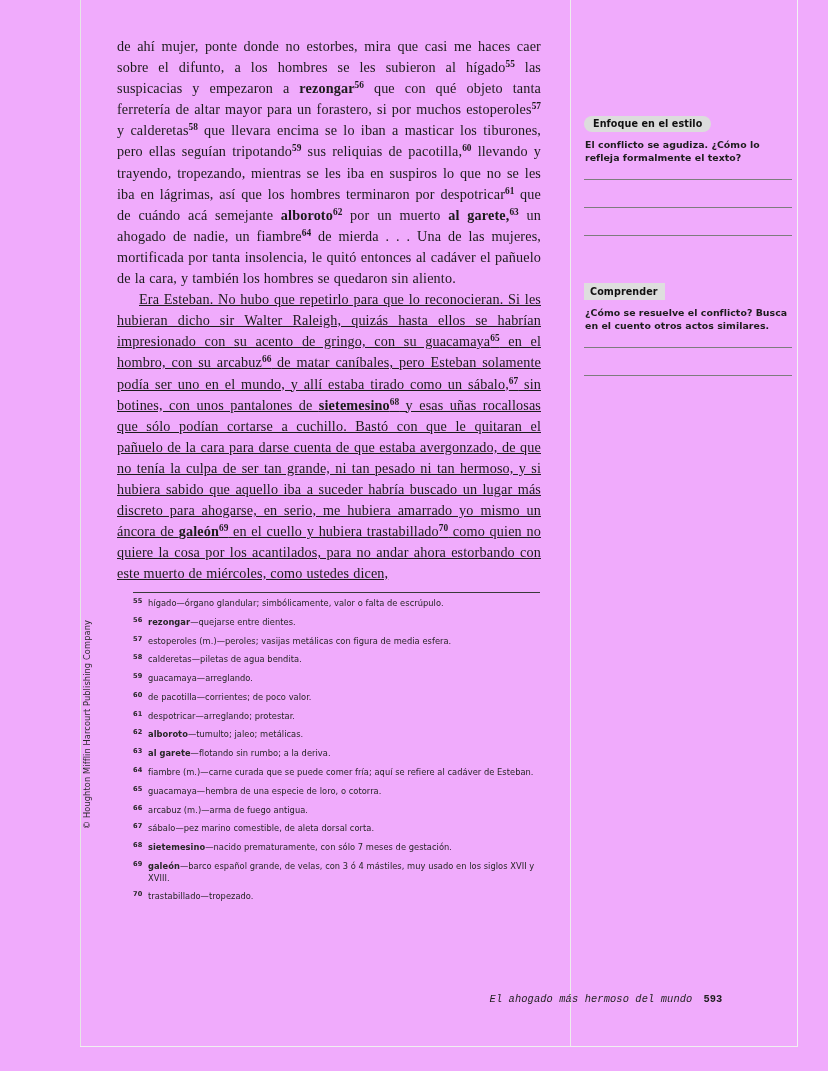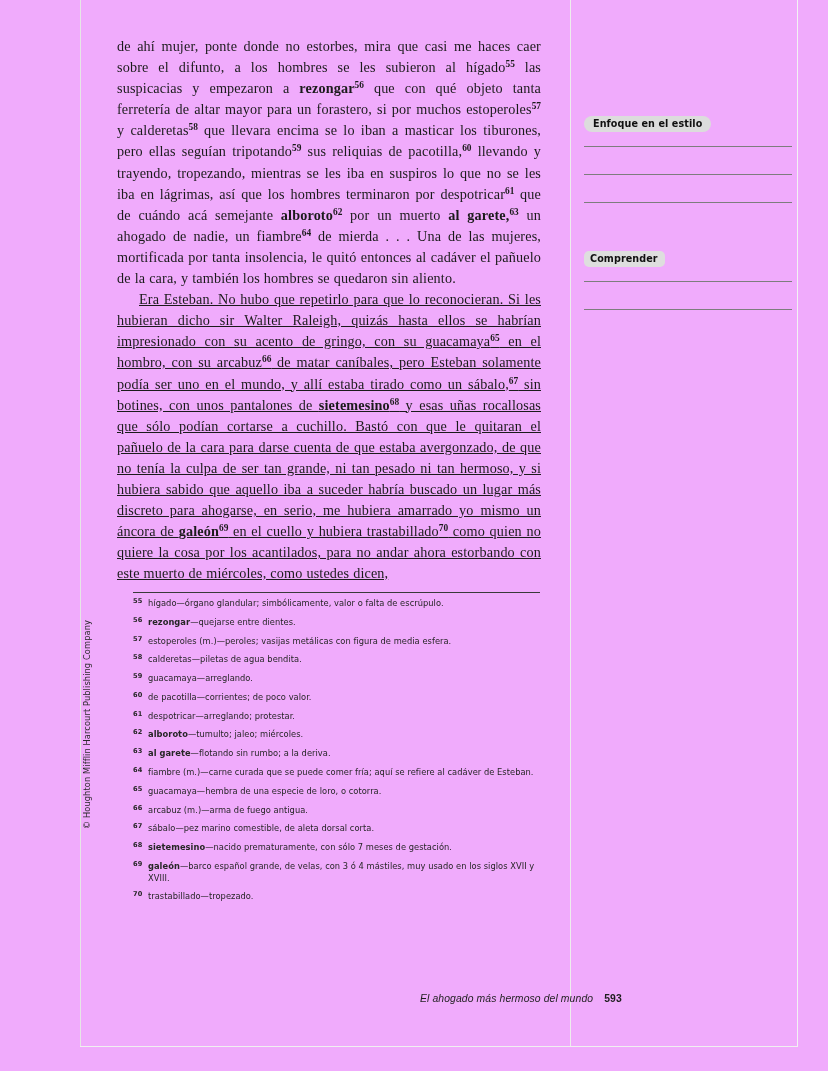--- a/index.html
+++ b/index.html
@@ -141,21 +141,21 @@
     display: inline-block;
     background: #dcdcdc;
     border-radius: 9px;
     padding: 2.5px 9px 3px 9px;
     font-size: 9.6px;
     font-weight: 700;
     color: #101010;
     letter-spacing: 0.01em;
   }
   .side-head.square {
-    border-radius: 5px;
+    border-radius: 0;
     background: #dedede;
     padding: 2.5px 7px 3px 6px;
   }
   .side-prompt {
     margin: 6px 0 0 1px;
     font-size: 9.4px;
     line-height: 13.4px;
     font-weight: 700;
     color: #1c1c1c;
     letter-spacing: 0.005em;
@@ -185,22 +185,22 @@
     color: #2a2a2a;
     letter-spacing: 0.01em;
   }
 
   
   .footer {
     position: absolute;
     left: 420px;
     top: 993px;
     width: 372px;
-    text-align: left;
-    font-family: Liberation Sans, sans-serif;
+    text-align: center;
+    font-family: Liberation Mono, monospace;
     font-size: 10.4px;
     color: #1e1e1e;
   }
   .footer .story-title {
     font-style: italic;
     letter-spacing: 0.01em;
   }
   .footer .page-num {
     font-weight: 700;
     margin-left: 11px;
@@ -224,44 +224,46 @@
 
   <div class="footnote-rule"></div>
   <div class="footnotes">
       <div class="fn-item"><span class="fn-num">55</span><span>hígado</span><span>—órgano glandular; simbólicamente, valor o falta de escrúpulo.</span></div>
       <div class="fn-item"><span class="fn-num">56</span><span class="fn-term">rezongar</span><span>—quejarse entre dientes.</span></div>
       <div class="fn-item"><span class="fn-num">57</span><span>estoperoles (m.)</span><span>—peroles; vasijas metálicas con figura de media esfera.</span></div>
       <div class="fn-item"><span class="fn-num">58</span><span>calderetas</span><span>—piletas de agua bendita.</span></div>
       <div class="fn-item"><span class="fn-num">59</span><span>guacamaya</span><span>—arreglando.</span></div>
       <div class="fn-item"><span class="fn-num">60</span><span>de pacotilla</span><span>—corrientes; de poco valor.</span></div>
       <div class="fn-item"><span class="fn-num">61</span><span>despotricar</span><span>—arreglando; protestar.</span></div>
-      <div class="fn-item"><span class="fn-num">62</span><span class="fn-term">alboroto</span><span>—tumulto; jaleo; miércoles.</span></div>
+      <div class="fn-item"><span class="fn-num">62</span><span class="fn-term">alboroto</span><span>—tumulto; jaleo; metálicas.</span></div>
       <div class="fn-item"><span class="fn-num">63</span><span class="fn-term">al garete</span><span>—flotando sin rumbo; a la deriva.</span></div>
       <div class="fn-item"><span class="fn-num">64</span><span>fiambre (m.)</span><span>—carne curada que se puede comer fría; aquí se refiere al cadáver de Esteban.</span></div>
       <div class="fn-item"><span class="fn-num">65</span><span>guacamaya</span><span>—hembra de una especie de loro, o cotorra.</span></div>
       <div class="fn-item"><span class="fn-num">66</span><span>arcabuz (m.)</span><span>—arma de fuego antigua.</span></div>
       <div class="fn-item"><span class="fn-num">67</span><span>sábalo</span><span>—pez marino comestible, de aleta dorsal corta.</span></div>
       <div class="fn-item"><span class="fn-num">68</span><span class="fn-term">sietemesino</span><span>—nacido prematuramente, con sólo 7 meses de gestación.</span></div>
       <div class="fn-item"><span class="fn-num">69</span><span class="fn-term">galeón</span><span>—barco español grande, de velas, con 3 ó 4 mástiles, muy usado en los siglos XVII y XVIII.</span></div>
       <div class="fn-item"><span class="fn-num">70</span><span>trastabillado</span><span>—tropezado.</span></div>
     </div>
 
   <div class="sidebar">
 
     <div class="side-box">
       <span class="side-head">Enfoque en el estilo</span>
+      <p class="side-prompt">El conflicto se agudiza. ¿Cómo lo refleja formalmente el texto?</p>
       <div class="answer-lines">
           <div class="answer-line"></div>
           <div class="answer-line"></div>
           <div class="answer-line"></div>
         </div>
     </div>
 
     <div class="side-box second">
       <span class="side-head square">Comprender</span>
+      <p class="side-prompt">¿Cómo se resuelve el conflicto? Busca en el cuento otros actos similares.</p>
       <div class="answer-lines">
           <div class="answer-line"></div>
           <div class="answer-line"></div>
         </div>
     </div>
 
   </div>
 
   <div class="copyright">© Houghton Mifflin Harcourt Publishing Company</div>
 

